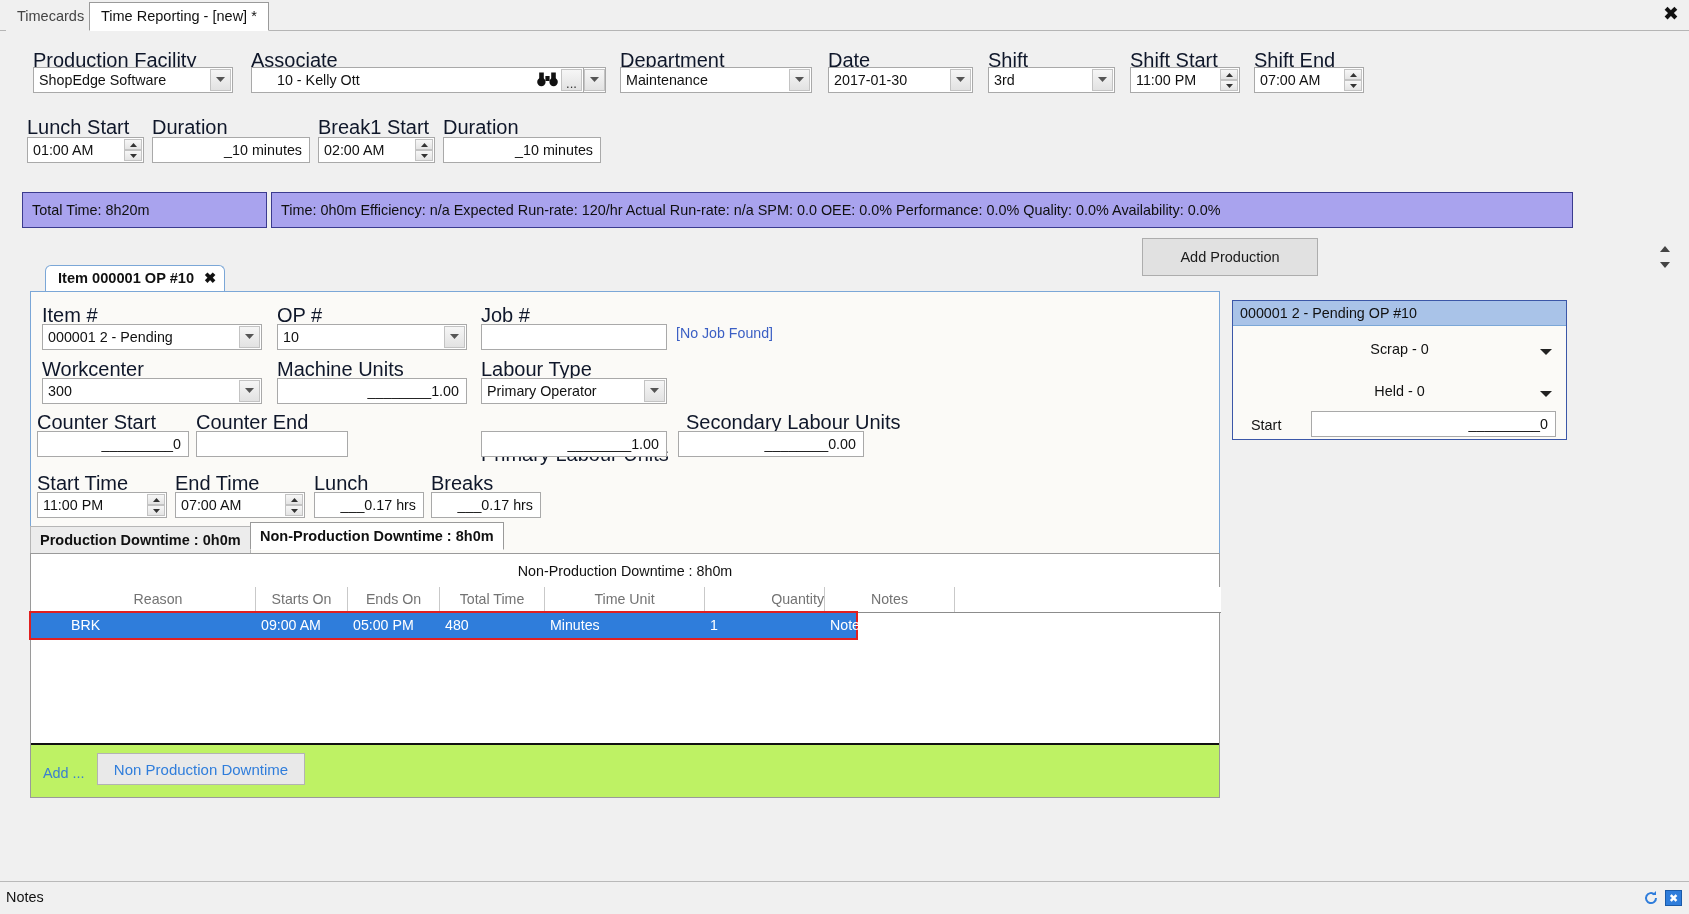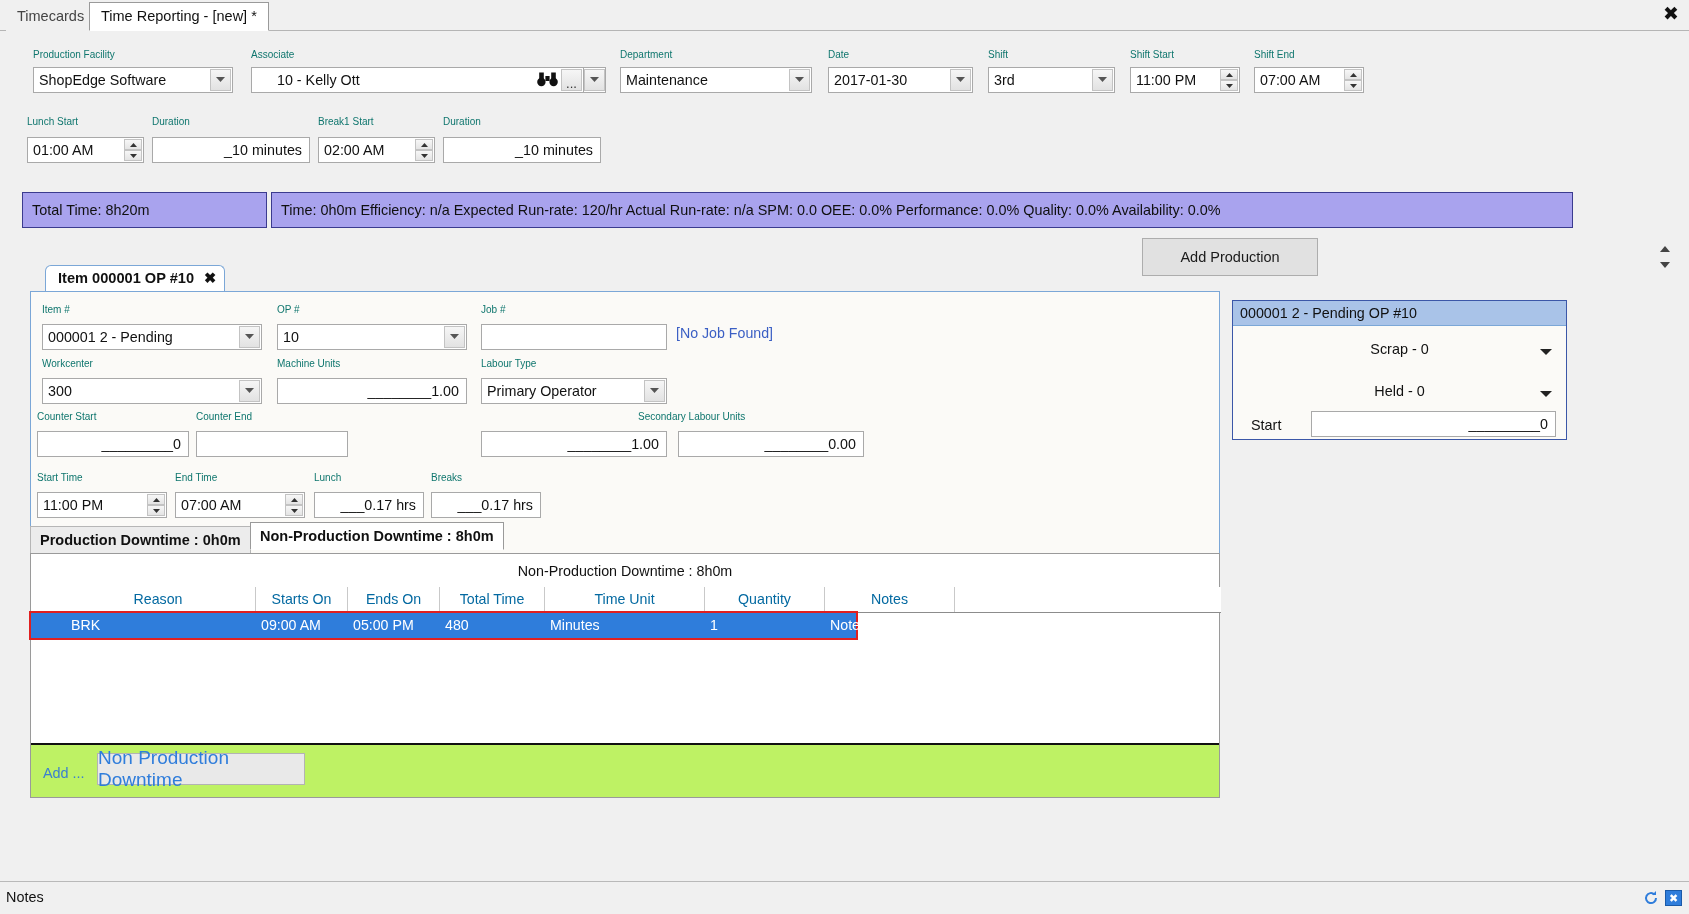--- a/index.html
+++ b/index.html
@@ -28,21 +28,21 @@
   .tab.active {
     background: #ffffff; border: 1px solid #9a9a9a; border-bottom: 1px solid #ffffff;
     color: #111; top: 2px; height: 29px; line-height: 27px;
   }
   .tabclose {
     position: absolute; right: 10px; top: 4px; font-size: 19px; line-height: 19px;
     font-weight: bold; color: #111; cursor: pointer; font-family: "DejaVu Sans", sans-serif;
   }
 
   
-  .lbl { position: absolute; font-size: 10px; color: #0f766e; white-space: nowrap; }
+  .lbl { position: absolute; font-size: 20px; color: #0f172a; white-space: nowrap; }
   .fld {
     position: absolute; background: #ffffff; border: 1px solid #a9a9a9;
     height: 26px; line-height: 24px; font-size: 14.3px; color: #111;
     padding: 0 4px; overflow: hidden; white-space: nowrap;
   }
   .fld .txt { display:block; }
   .fld.num .txt { text-align: right; padding-right: 3px; }
 
   .combo { position: absolute; background: #fff; border: 1px solid #a9a9a9; height: 26px; }
   .combo .val {
@@ -114,38 +114,38 @@
   }
   .dtab.off { background: #ececec; border: 1px solid #b6b6b6; border-bottom: none; top: 526px; }
   .dtab.on  { background: #ffffff; border: 1px solid #9a9a9a; border-bottom: 1px solid #fff; }
 
   
   .gridbox { position: absolute; background: #ffffff; border: 1px solid #9a9a9a; }
   .gridcap { position: absolute; width: 100%; text-align: center; font-size: 14.3px; color: #111; }
   .gridhdr { position: absolute; left: 0; height: 25px; background: #ffffff; }
   .gridhdr .hc {
     position: absolute; top: 0; height: 25px; line-height: 24px; text-align: center;
-    font-size: 14.2px; color: #0369a1; border-right: 1px solid #c9c9c9; overflow: hidden;
+    font-size: 14.2px; color: #737373; border-right: 1px solid #c9c9c9; overflow: hidden;
   }
   .hdrline { position: absolute; height: 1px; background: #8c8c8c; }
   .selrow {
     position: absolute; background: #2f7ddb; outline: 2px solid #e02020;
     height: 25px;
   }
   .selrow .cell {
     position: absolute; top: 0; height: 25px; line-height: 24px;
     font-size: 14.2px; color: #ffffff; padding-left: 5px; white-space: nowrap; overflow: hidden;
   }
   .rowmark { position: absolute; font-size: 14px; color: #111; }
 
   .gridfooter { position: absolute; background: #bef264; border-top: 2px solid #111; }
   .addlink { position: absolute; color: #3b7fd0; font-size: 14.4px; }
   .npdbtn {
     position: absolute; background: #e9e9e9; border: 1px solid #b3b3b3;
-    color: #2f7ddb; font-size: 19px; display:flex; align-items:center; justify-content:center;
+    color: #2f7ddb; font-size: 15px; display:flex; align-items:center; justify-content:center;
   }
 
   
   .statusbar {
     position: absolute; left: 0; bottom: 0; width: 1689px; height: 33px;
     background: #f0f0f0; border-top: 1px solid #b9b9b9;
   }
   .statusbar .t { position: absolute; left: 6px; top: 7px; font-size: 14.4px; color: #111; }
 
   .scrollarrow {
@@ -382,21 +382,21 @@
   <div class="lbl" style="left:196px; top:411px;">Counter End</div>
   <div class="fld num" style="left:196px; top:431px; width:152px;">
     <span class="txt"></span>
   </div>
 
   <div class="lbl" style="left:481px; top:411px;margin-top:32px;">Primary Labour Units</div>
   <div class="fld num" style="left:481px; top:431px; width:186px;">
     <span class="txt">________1.00</span>
   </div>
 
-  <div class="lbl" style="left:638px; top:411px;">Secondary Labour Units</div>
+  <div class="lbl" style="left:686px; top:411px;">Secondary Labour Units</div>
   <div class="fld num" style="left:678px; top:431px; width:186px;">
     <span class="txt">________0.00</span>
   </div>
 
   <div class="lbl" style="left:37px; top:472px;">Start Time</div>
   <div class="spin" style="left:37px; top:492px; width:130px;">
     <div class="val">11:00 PM</div>
     <div class="btns">
       <div>
           <svg width="7" height="4" viewBox="0 0 7 4">
@@ -455,21 +455,21 @@
 
   <div class="gridbox" style="left:30px; top:553px; width:1190px; height:245px;">
     <div class="gridcap" style="top:9px;">Non-Production Downtime : 8h0m</div>
 
     <div class="gridhdr" style="top:33px; width:1190px;">
       <div class="hc" style="left:30px;  width:195px;">Reason</div>
       <div class="hc" style="left:225px; width:92px;">Starts On</div>
       <div class="hc" style="left:317px; width:92px;">Ends On</div>
       <div class="hc" style="left:409px; width:105px;">Total Time</div>
       <div class="hc" style="left:514px; width:160px;">Time Unit</div>
-      <div class="hc" style="left:674px; width:120px;">Quantity</div>
+      <div class="hc" style="left:674px; width:120px;text-align:right;">Quantity</div>
       <div class="hc" style="left:794px; width:130px;">Notes</div>
     </div>
     <div class="hdrline" style="left:0; top:58px; width:1190px;"></div>
 
     <div class="rowmark" style="left:9px; top:60px;">✎</div>
     <div class="selrow" style="left:0px; top:59px; width:825px;">
       <div class="cell" style="left:35px; width:190px;">BRK</div>
       <div class="cell" style="left:225px; width:92px;">09:00 AM</div>
       <div class="cell" style="left:317px; width:92px;">05:00 PM</div>
       <div class="cell" style="left:409px; width:105px;">480</div>

